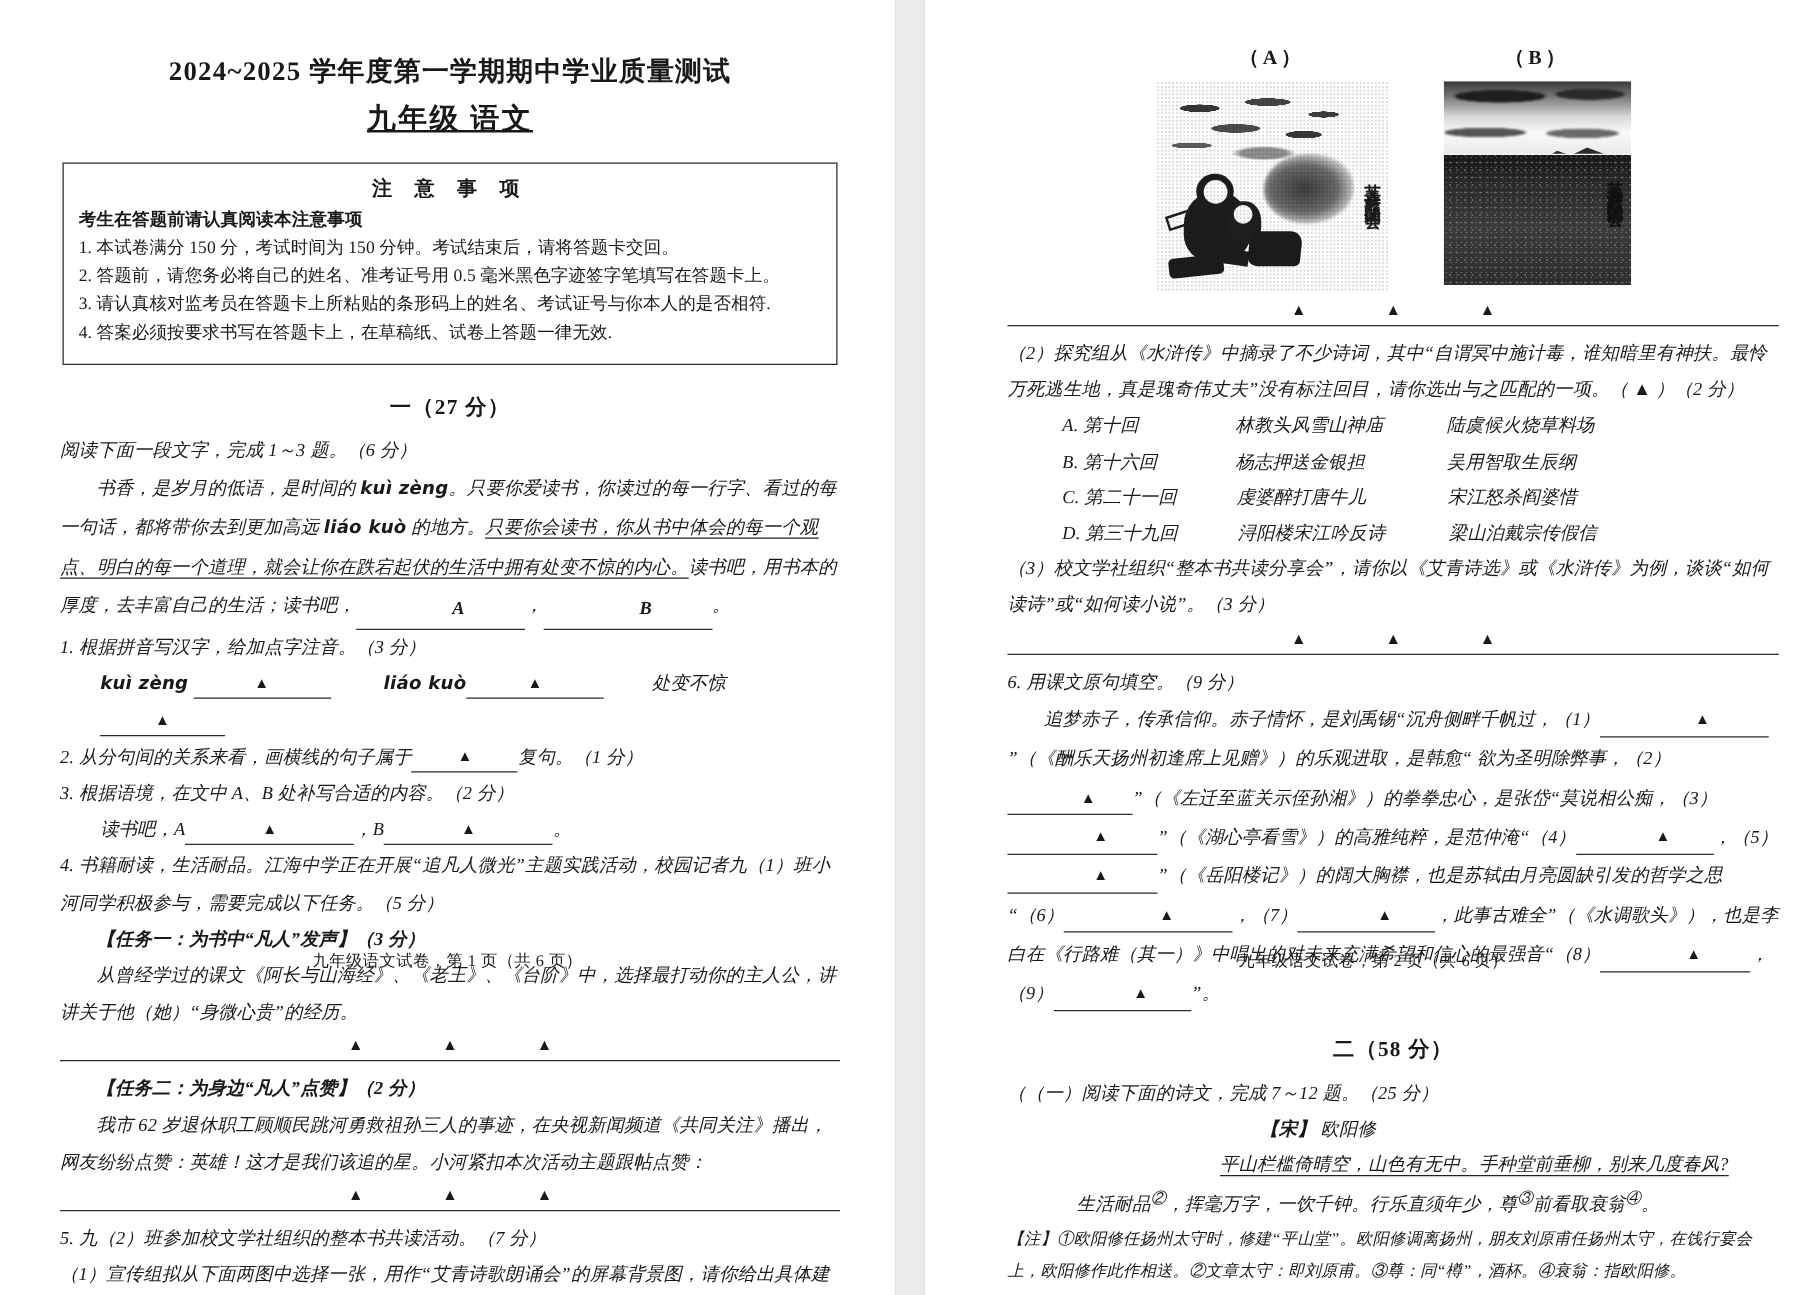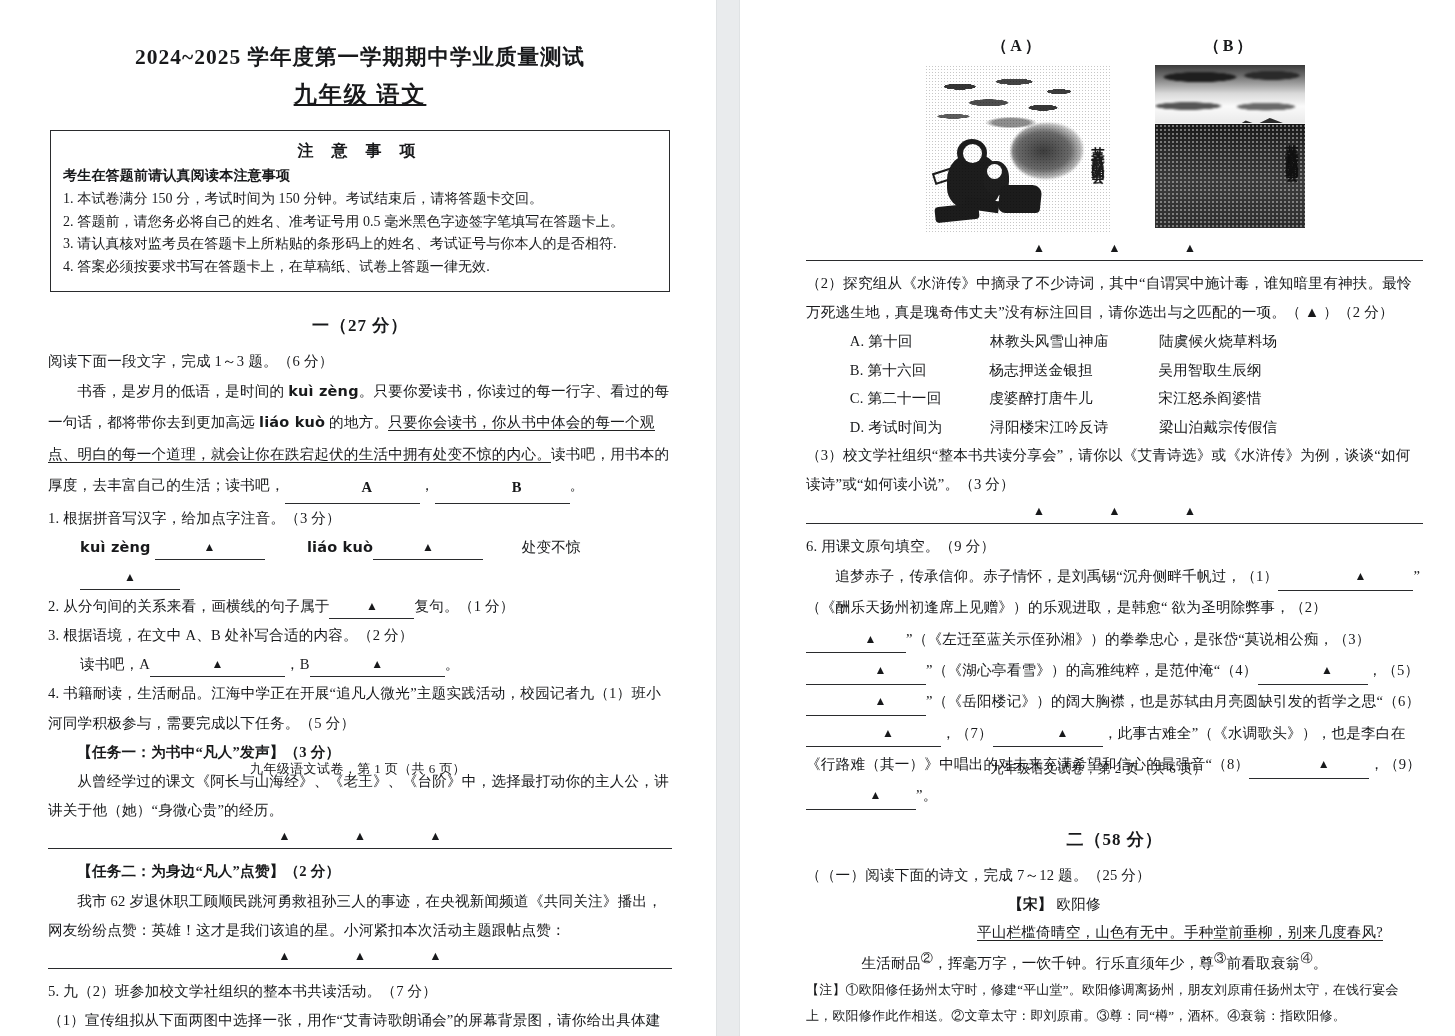--- a/index.html
+++ b/index.html
@@ -40,21 +40,21 @@
     margin:2px 0 5px 0;
   }
   .notice-lead{font-weight:bold;font-size:14px;margin:0 0 3px 0;letter-spacing:.2px;}
   .notice-item{font-size:14px;line-height:1.62;letter-spacing:.1px;}
 
   
   .sec-head{
     text-align:center;font-weight:bold;font-size:17px;letter-spacing:1px;
     margin:22px 0 10px 0;
   }
-  .q{font-size:14.6px;line-height:2.0;letter-spacing:.2px;margin:0;}
+  .q{font-size:14.6px;line-height:2.0;letter-spacing:.2px;margin:0;font-style:italic;}
   .q.indent{text-indent:2em;}
   .tight{line-height:1.95;}
   .loose{line-height:2.15;}
   .bold{font-weight:bold;}
   .pinyin{font-family:"DejaVu Sans",sans-serif;font-weight:bold;font-size:14.5px;}
   .u{border-bottom:1.1px solid #222;}
   .blank{
     display:inline-block;border-bottom:1.1px solid #2a2b2d;
     text-align:center;vertical-align:-2px;
   }
@@ -248,21 +248,21 @@
       <span>吴用智取生辰纲</span>
     </p>
     <p class="q tight" style="padding-left:3em">
       <span>C.</span>
       <span style="display:inline-block;width:118px">第二十一回</span>
       <span style="display:inline-block;width:165px">虔婆醉打唐牛儿</span>
       <span>宋江怒杀阎婆惜</span>
     </p>
     <p class="q tight" style="padding-left:3em">
       <span>D.</span>
-      <span style="display:inline-block;width:118px">考试时间为</span>
+      <span style="display:inline-block;width:118px">第三十九回</span>
       <span style="display:inline-block;width:165px">浔阳楼宋江吟反诗</span>
       <span>梁山泊戴宗传假信</span>
     </p>
 
     <p class="q">（3）校文学社组织“整本书共读分享会”，请你以《艾青诗选》或《水浒传》为例，谈谈“如何读诗”或“如何读小说”。（3 分）</p>
     <div class="answer-area">
       <div class="tri-row">▲ ▲ ▲</div>
       <hr class="rule">
     </div>
 

